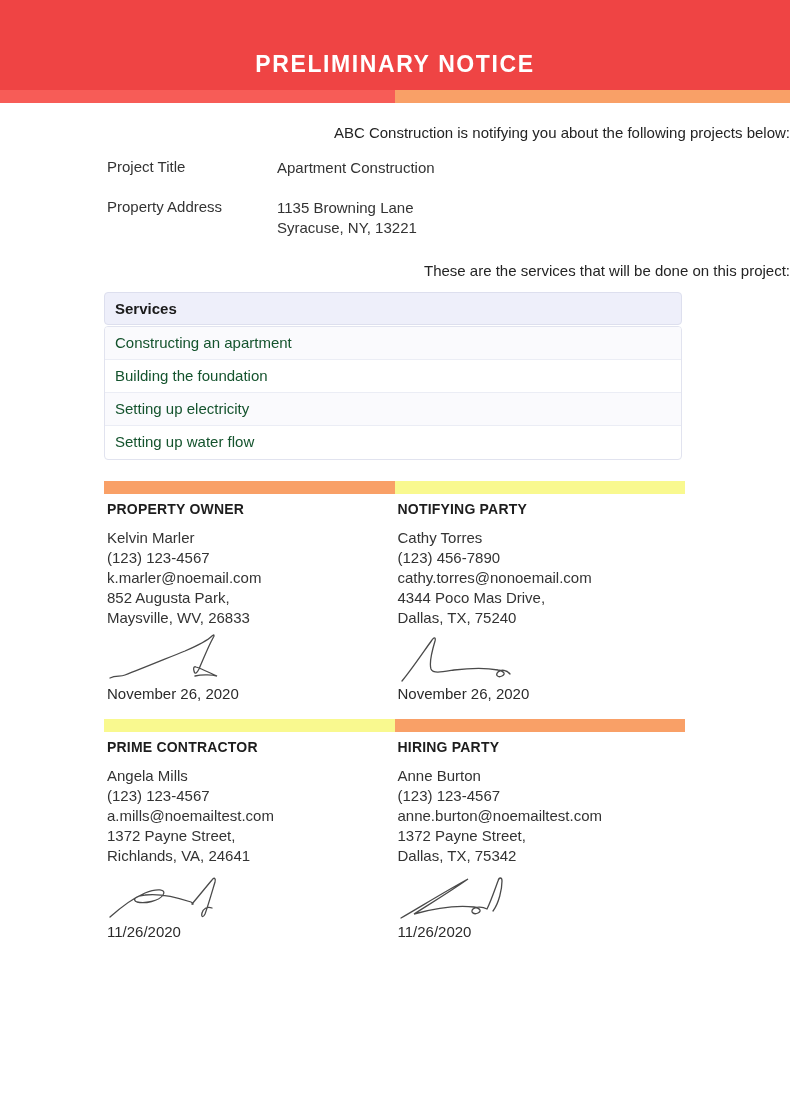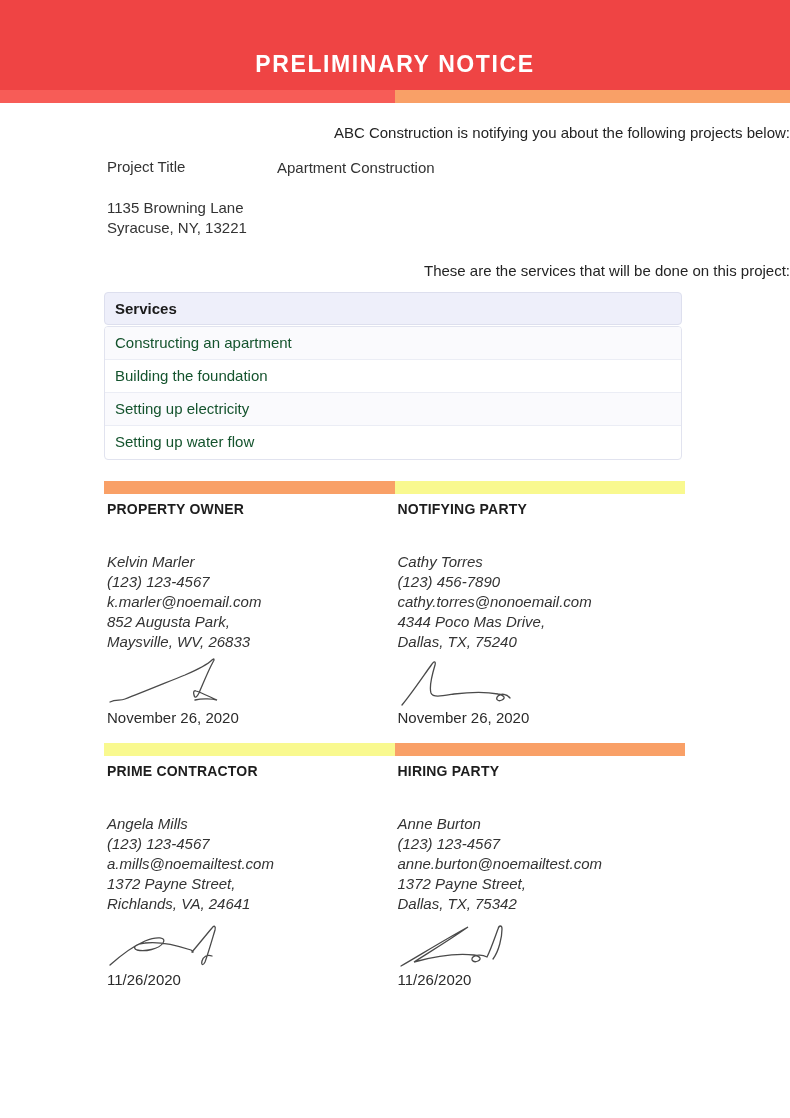--- a/index.html
+++ b/index.html
@@ -61,21 +61,21 @@
   
   .section-stripe{margin-left:104px;width:581px;}
   .stripe-a{margin-top:21px;}
   .stripe-b{margin-top:17px;}
   .party-row{display:flex;margin-left:104px;width:581px;}
   .party-col{width:50%;box-sizing:border-box;padding-left:3px;}
   .party-heading{
     margin:7px 0 0 0;font-size:14px;font-weight:bold;color:#1d1d1d;
     letter-spacing:0.2px;
   }
-  .contact{margin-top:35px;font-size:15px;line-height:20px;color:#333333;font-style:italic;}
+  .contact{margin-top:11px;font-size:15px;line-height:20px;color:#333333;}
   .sig{margin-top:5px;height:52px;}
   .sig svg{display:block;}
   .party-date{margin-top:0;font-size:15px;color:#2b2b2b;}
 </style>
 </head>
 <body>
 
 <div class="page">
 
   <header class="doc-header">
@@ -88,20 +88,21 @@
   </div>
 
   <p class="intro">ABC Construction is notifying you about the following projects below:</p>
 
   <div class="fields">
     <div class="field-row">
       <div class="field-label">Project Title</div>
       <div class="field-value">Apartment Construction</div>
     </div>
     <div class="field-row">
+      <div class="field-label">Property Address</div>
       <div class="field-value">
         <div>1135 Browning Lane</div>
         <div>Syracuse, NY, 13221</div>
       </div>
     </div>
   </div>
 
   <p class="services-intro">These are the services that will be done on this project:</p>
 
   <div class="svc-table">

